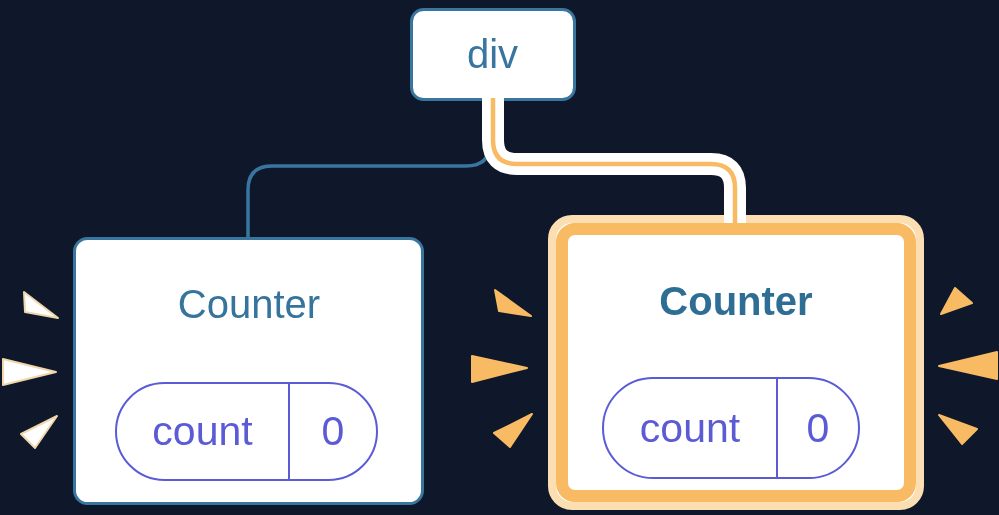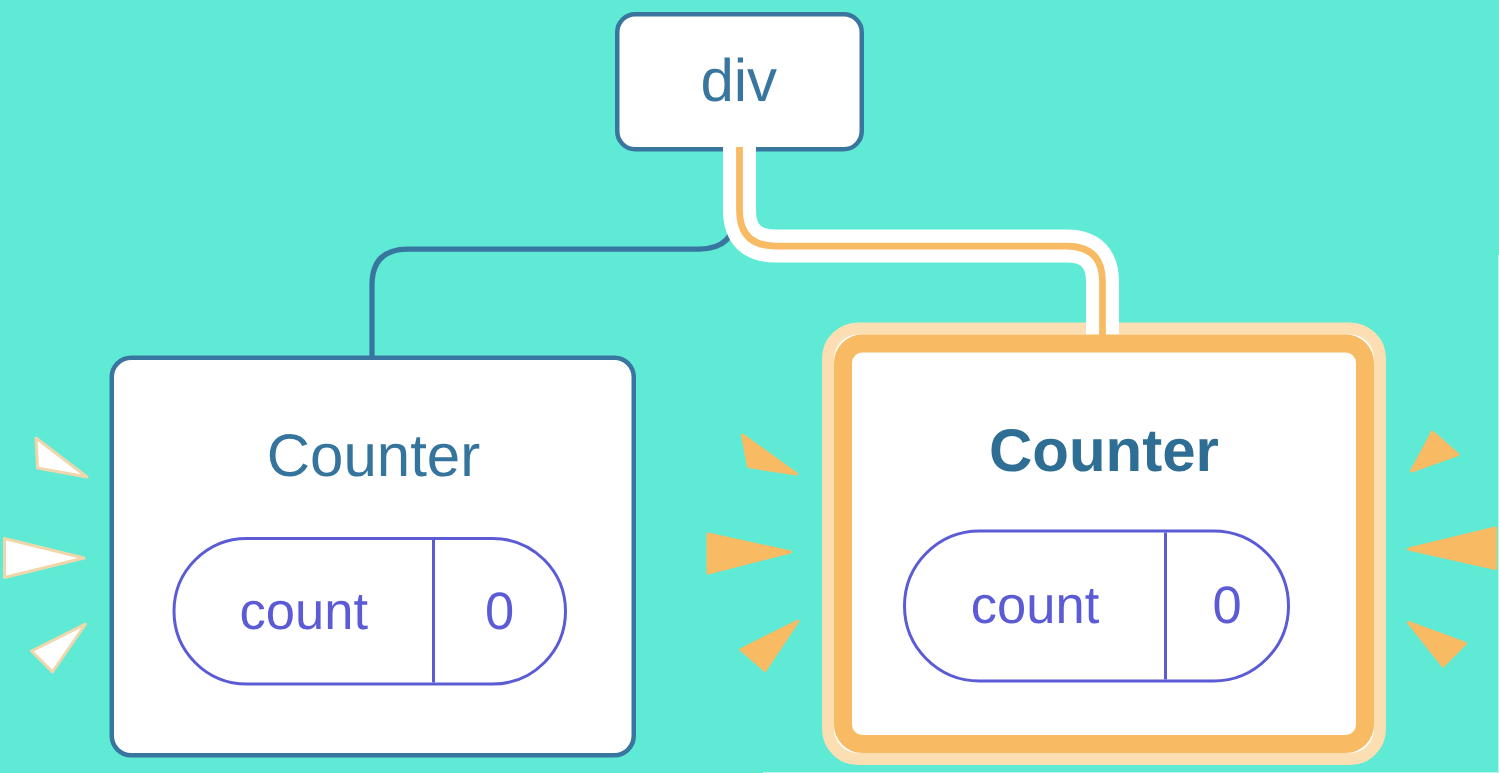--- a/index.html
+++ b/index.html
@@ -1,20 +1,20 @@
 <!DOCTYPE html>
 <html><head>
 <meta charset="utf-8">
 <style>
   html, body { margin: 0; padding: 0; background: #ffffff; }
   .stage {
     position: relative;
     width: 999px;
     height: 515px;
-    background: #5eead4;
+    background: #0f172a;
     font-family: "Liberation Sans", sans-serif;
     overflow: hidden;
   }
   .stage svg { position: absolute; left: 0; top: 0; }
   .overlay { position: absolute; display: flex; align-items: center; justify-content: center; }
   .node-label {
     left: 411px; top: 9px; width: 163px; height: 90px;
     font-size: 40px; font-weight: 500; color: #38769f;
   }
   .title-left {
@@ -27,21 +27,22 @@
   }
   .pill {
     position: absolute;
     border: 2.5px solid #5b5bd6;
     border-radius: 60px;
     display: flex;
     align-items: stretch;
     box-sizing: border-box;
     background: #ffffff;
     color: #5b5bd6;
-    font-size: 35px;
+    font-size: 41px;
+    margin-top: 24px;
   }
   .pill-left  { left: 115px; top: 358px; width: 263px; height: 99px; }
   .pill-right { left: 602px; top: 353px; width: 258px; height: 102px; }
   .pill .state-name {
     display: flex; align-items: center; justify-content: center;
     box-sizing: border-box;
   }
   .pill-left  .state-name { width: 171px; }
   .pill-right .state-name { width: 172px; }
   .pill .state-value {

